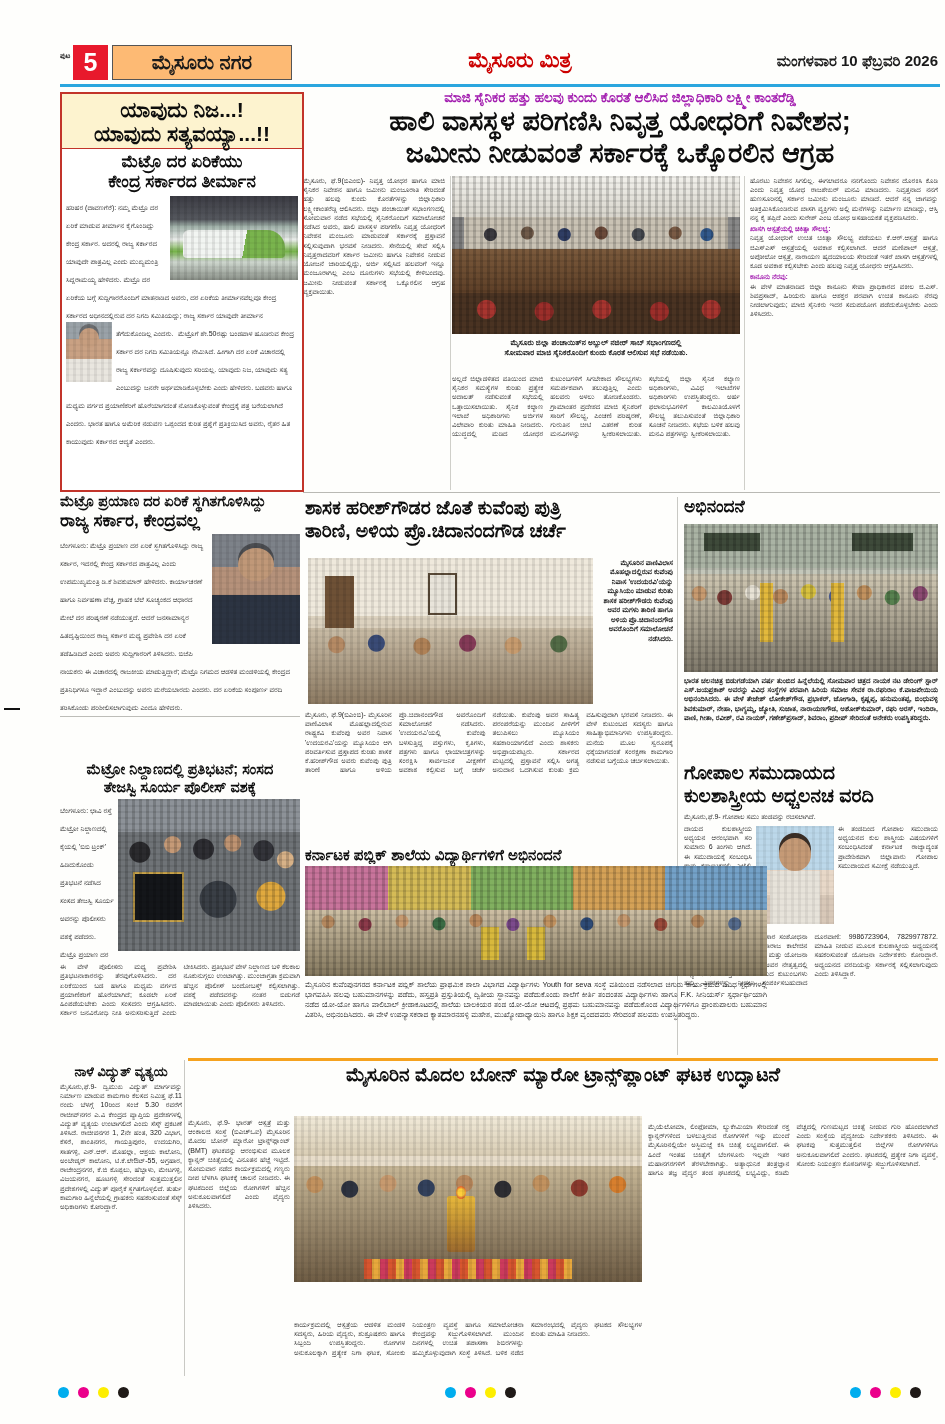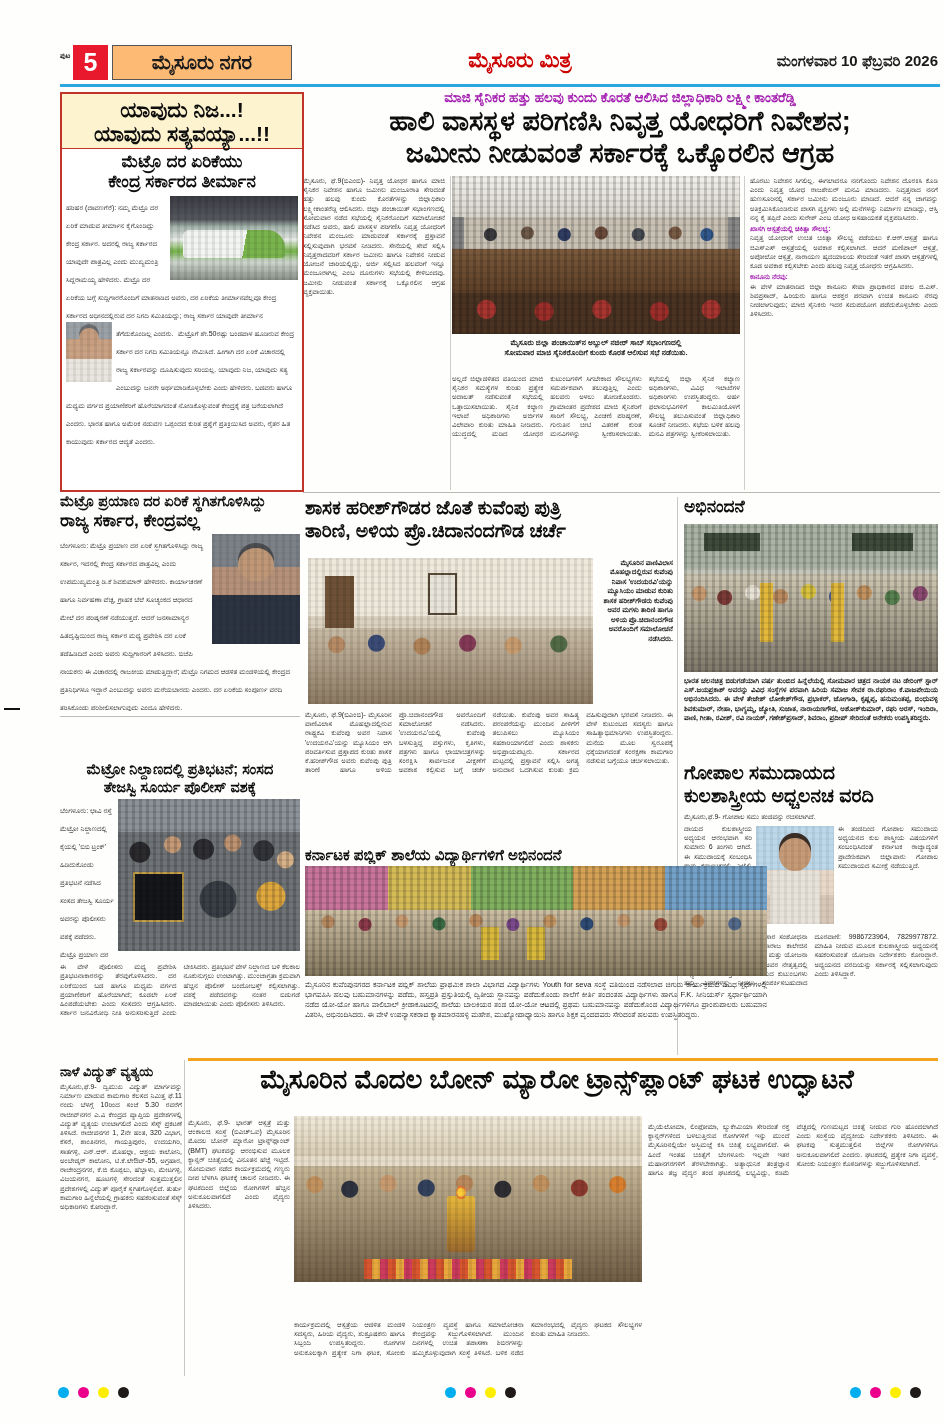--- a/index.html
+++ b/index.html
@@ -221,26 +221,26 @@
          radial-gradient(circle at 77% 22%,#9c4a3a 0 6px,transparent 7px),
          radial-gradient(circle at 85% 17%,#b5885e 0 6px,transparent 7px),
          radial-gradient(circle at 93% 21%,#556b8c 0 6px,transparent 7px),
          linear-gradient(180deg,#cdbfa4,#84785e);"></div>
     <div style="left:38%;top:55%;width:4%;height:30%;background:#d8b93c;"></div>
     <div style="left:48%;top:55%;width:4%;height:30%;background:#d8b93c;"></div>
     <div class="speck"></div>
   </div>
   <div class="abs" style="left:305px;top:980px;width:462px;height:74px;font-size:7.5px;line-height:1.32;text-align:justify;overflow:hidden;">ಮೈಸೂರಿನ ಕುವೆಂಪುನಗರದ ಕರ್ನಾಟಕ ಪಬ್ಲಿಕ್ ಶಾಲೆಯ ಪ್ರಾಥಮಿಕ ಶಾಲಾ ವಿಭಾಗದ ವಿದ್ಯಾರ್ಥಿಗಳು Youth for seva ಸಂಸ್ಥೆ ವತಿಯಿಂದ ನಡೆಸಲಾದ ಚಿಗುರು ಕಾರ್ಯಕ್ರಮದ ವಿವಿಧ ಸ್ಪರ್ಧೆಗಳಲ್ಲಿ ಭಾಗವಹಿಸಿ ಹಲವು ಬಹುಮಾನಗಳನ್ನು ಪಡೆದು, ಹಸ್ತಪ್ರತಿ ಪ್ರಸ್ತುತಿಯಲ್ಲಿ ದ್ವಿತೀಯ ಸ್ಥಾನವನ್ನು ಪಡೆದುಕೊಂಡು ಶಾಲೆಗೆ ಕೀರ್ತಿ ತಂದಂತಹ ವಿದ್ಯಾರ್ಥಿಗಳು ಹಾಗೂ F.K. ಸೀನಿಯರ್ಸ್ ಸ್ಪರ್ಧಾರ್ಥಿಯಾಗಿ ನಡೆದ ಯೋ-ಯೋ ಹಾಗೂ ವಾಲಿಬಾಲ್ ಕ್ರೀಡಾಕೂಟದಲ್ಲಿ ಶಾಲೆಯ ಬಾಲಕಿಯರ ತಂಡ ಯೋ-ಯೋ ಆಟದಲ್ಲಿ ಪ್ರಥಮ ಬಹುಮಾನವನ್ನು ಪಡೆದುಕೊಂಡ ವಿದ್ಯಾರ್ಥಿಗಳಿಗೂ ಪ್ರಾಂಶುಪಾಲರು ಬಹುಮಾನ ವಿತರಿಸಿ, ಅಭಿನಂದಿಸಿದರು. ಈ ವೇಳೆ ಉಪನ್ಯಾಸಕರಾದ ಕ್ಯಾತಮಾರನಹಳ್ಳಿ ಮಹೇಶ, ಮುಖ್ಯೋಪಾಧ್ಯಾಯಿನಿ ಹಾಗೂ ಶಿಕ್ಷಕ ವೃಂದದವರು ಸೇರಿದಂತೆ ಹಲವರು ಉಪಸ್ಥಿತರಿದ್ದರು.</div>
 
-  <div class="abs hl" style="left:60px;top:1064px;width:122px;font-size:13px;text-align:left;">ನಾಳೆ ವಿದ್ಯುತ್ ವ್ಯತ್ಯಯ</div>
+  <div class="abs hl" style="left:60px;top:1064px;width:122px;font-size:13px;text-align:center;">ನಾಳೆ ವಿದ್ಯುತ್ ವ್ಯತ್ಯಯ</div>
   <div class="abs bodytext" style="left:60px;top:1082px;width:122px;height:294px;">ಮೈಸೂರು,ಫೆ.9- ದ್ವಿಮುಖ ವಿದ್ಯುತ್ ಮಾರ್ಗವನ್ನು ನಿರ್ಮಾಣ ಮಾಡುವ ಕಾಮಗಾರಿ ಕೆಲಸದ ನಿಮಿತ್ತ ಫೆ.11 ರಂದು ಬೆಳಗ್ಗೆ 10ರಿಂದ ಸಂಜೆ 5.30 ರವರೆಗೆ ರಾಜೀವ್‌ನಗರ ಎ.ವಿ ಕೇಂದ್ರದ ವ್ಯಾಪ್ತಿಯ ಪ್ರದೇಶಗಳಲ್ಲಿ ವಿದ್ಯುತ್ ವ್ಯತ್ಯಯ ಉಂಟಾಗಲಿದೆ ಎಂದು ಸೆಸ್ಕ್ ಪ್ರಕಟಣೆ ತಿಳಿಸಿದೆ. ರಾಜೀವನಗರ 1, 2ನೇ ಹಂತ, 320 ವಿಭಾಗ, ಕೆಸರೆ, ಶಾಂತಿನಗರ, ಗಾಯತ್ರಿಪುರಂ, ಉದಯಗಿರಿ, ಸಾತಗಳ್ಳಿ, ಎನ್.ಆರ್. ಮೊಹಲ್ಲಾ, ಆಶ್ರಯ ಕಾಲೋನಿ, ಅಂಬೇಡ್ಕರ್ ಕಾಲೋನಿ, ಟಿ.ಕೆ.ಲೇಔಟ್-55, ಅಗ್ರಹಾರ, ರಾಜೇಂದ್ರನಗರ, ಕೆ.ಜಿ ಕೊಪ್ಪಲು, ಹೆಬ್ಬಾಳು, ಮೇಟಗಳ್ಳಿ, ವಿಜಯನಗರ, ಹೂಟಗಳ್ಳಿ ಸೇರಿದಂತೆ ಸುತ್ತಮುತ್ತಲಿನ ಪ್ರದೇಶಗಳಲ್ಲಿ ವಿದ್ಯುತ್ ಪೂರೈಕೆ ಸ್ಥಗಿತಗೊಳ್ಳಲಿದೆ. ತುರ್ತು ಕಾಮಗಾರಿ ಹಿನ್ನೆಲೆಯಲ್ಲಿ ಗ್ರಾಹಕರು ಸಹಕರಿಸುವಂತೆ ಸೆಸ್ಕ್ ಅಧಿಕಾರಿಗಳು ಕೋರಿದ್ದಾರೆ.</div>
   <div class="abs vrule" style="left:184px;top:1060px;height:316px;"></div>
 
   <div class="abs" style="left:188px;top:1058px;width:750px;height:3px;background:#f5a21f;"></div>
-  <div class="abs center hl" style="left:182px;top:1064px;width:750px;font-size:26px;">ಮೈಸೂರಿನ ಮೊದಲ ಬೋನ್ ಮ್ಯಾರೋ ಟ್ರಾನ್ಸ್‌ಪ್ಲಾಂಟ್ ಘಟಕ ಉದ್ಘಾಟನೆ</div>
+  <div class="abs center hl" style="left:188px;top:1064px;width:750px;font-size:19px;">ಮೈಸೂರಿನ ಮೊದಲ ಬೋನ್ ಮ್ಯಾರೋ ಟ್ರಾನ್ಸ್‌ಪ್ಲಾಂಟ್ ಘಟಕ ಉದ್ಘಾಟನೆ</div>
 
   <div class="abs bodytext" style="left:188px;top:1118px;width:102px;height:258px;">ಮೈಸೂರು, ಫೆ.9- ಭಾರತ್ ಆಸ್ಪತ್ರೆ ಮತ್ತು ಆಂಕಾಲಜಿ ಸಂಸ್ಥೆ (ಬಿಎಚ್‌ಒಐ) ಮೈಸೂರಿನ ಮೊದಲ ಬೋನ್ ಮ್ಯಾರೋ ಟ್ರಾನ್ಸ್‌ಪ್ಲಾಂಟ್ (BMT) ಘಟಕವನ್ನು ಆರಂಭಿಸುವ ಮೂಲಕ ಕ್ಯಾನ್ಸರ್ ಚಿಕಿತ್ಸೆಯಲ್ಲಿ ವಿನೂತನ ಹೆಜ್ಜೆ ಇಟ್ಟಿದೆ. ಸೋಮವಾರ ನಡೆದ ಕಾರ್ಯಕ್ರಮದಲ್ಲಿ ಗಣ್ಯರು ದೀಪ ಬೆಳಗಿಸಿ ಘಟಕಕ್ಕೆ ಚಾಲನೆ ನೀಡಿದರು. ಈ ಘಟಕದಿಂದ ಜಿಲ್ಲೆಯ ರೋಗಿಗಳಿಗೆ ಹೆಚ್ಚಿನ ಅನುಕೂಲವಾಗಲಿದೆ ಎಂದು ವೈದ್ಯರು ತಿಳಿಸಿದರು.</div>
 
   <div class="ph" style="left:294px;top:1116px;width:348px;height:166px;">
     <div style="inset:0;background:linear-gradient(180deg,#e8ddca 0 30%,#cbb89a 30% 55%,#8a7558 55% 100%);"></div>
     <div style="left:0;top:0;width:100%;height:24%;background:linear-gradient(180deg,#f1ead9,#d9cdb4);"></div>
     <div style="left:0;top:30%;width:100%;height:70%;background:
          radial-gradient(circle at 6% 16%,#c2925f 0 8px,transparent 9px),
          radial-gradient(circle at 16% 20%,#2e3340 0 8px,transparent 9px),
          radial-gradient(circle at 27% 15%,#c79a6f 0 8px,transparent 9px),

